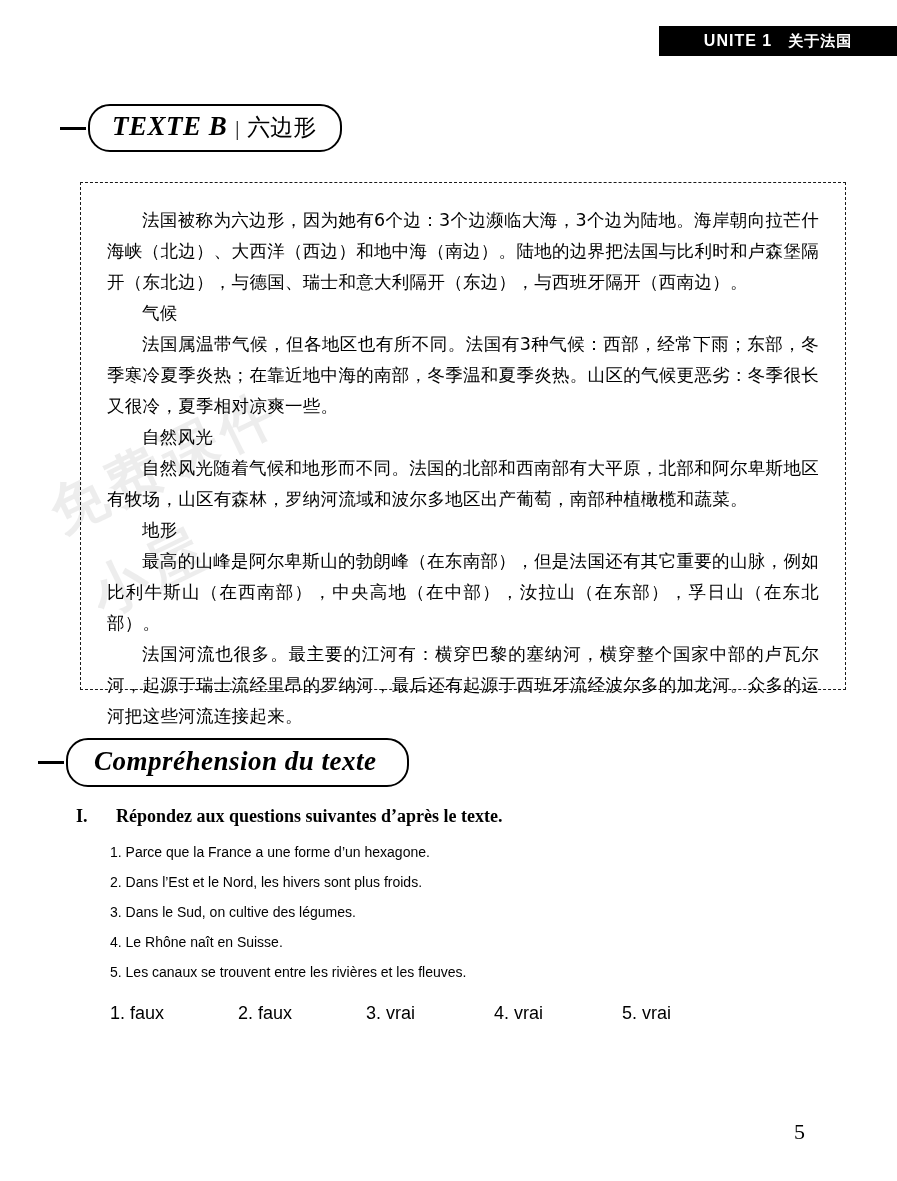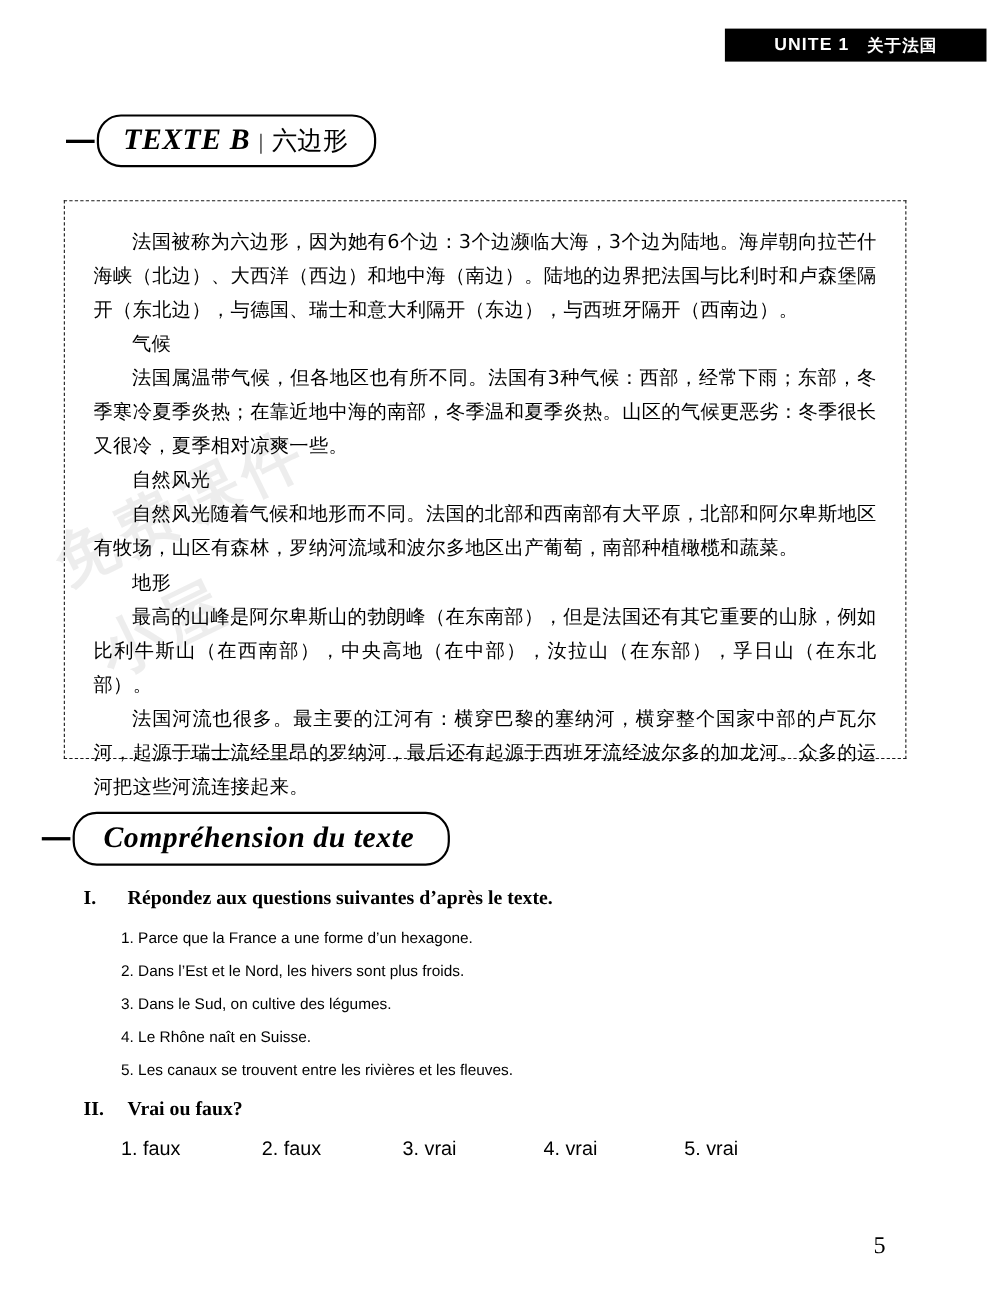--- a/index.html
+++ b/index.html
@@ -86,21 +86,21 @@
 
   #texte-b-row { top: 104px; left: 60px; }
   #comprehension-row { top: 738px; left: 38px; }
   #comprehension-row .pill { padding: 6px 30px 8px 26px; }
   #comprehension-row .pill-title { font-size: 27px; }
 
   
   .text-box {
     position: absolute;
     top: 182px;
-    left: 58px;
+    left: 80px;
     width: 766px;
     height: 508px;
     border: 1.5px dashed #1a1a1a;
     box-sizing: border-box;
     padding: 22px 26px 14px 26px;
     background: transparent;
   }
   .cn-p {
     font-family: "DejaVu Sans", "Liberation Sans", sans-serif;
     font-size: 17.5px;
@@ -232,24 +232,20 @@
     <span class="ex-title">Répondez aux questions suivantes d’après le texte.</span>
   </div>
   <div class="ex-item">1. Parce que la France a une forme d’un hexagone.</div>
   <div class="ex-item">2. Dans l’Est et le Nord, les hivers sont plus froids.</div>
   <div class="ex-item">3. Dans le Sud, on cultive des légumes.</div>
   <div class="ex-item">4. Le Rhône naît en Suisse.</div>
   <div class="ex-item">5. Les canaux se trouvent entre les rivières et les fleuves.</div>
 </div>
 
 <div class="ex-block" id="ex-2">
-  <div class="ex-heading">
-    <span class="ex-num">II.</span>
-    <span class="ex-title">Vrai ou faux?</span>
-  </div>
   <div class="tf-row">
     <span class="tf-item">1. faux</span>
     <span class="tf-item">2. faux</span>
     <span class="tf-item">3. vrai</span>
     <span class="tf-item">4. vrai</span>
     <span class="tf-item">5. vrai</span>
   </div>
 </div>
 
 <div class="page-num">5</div>

